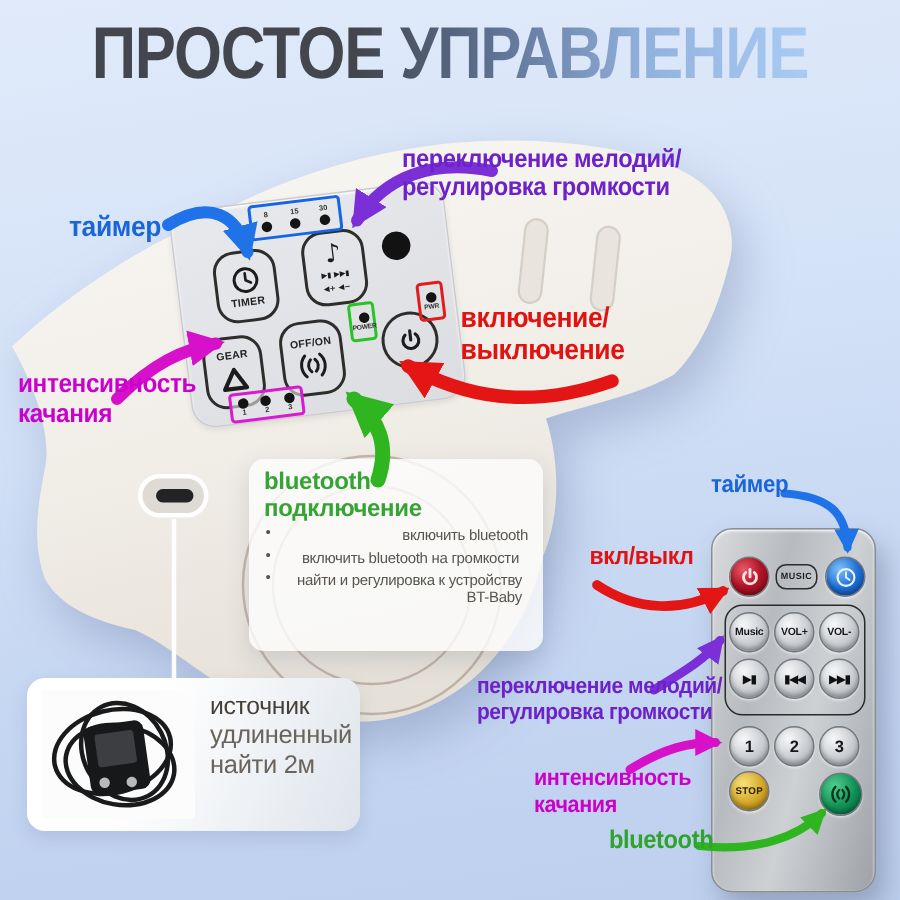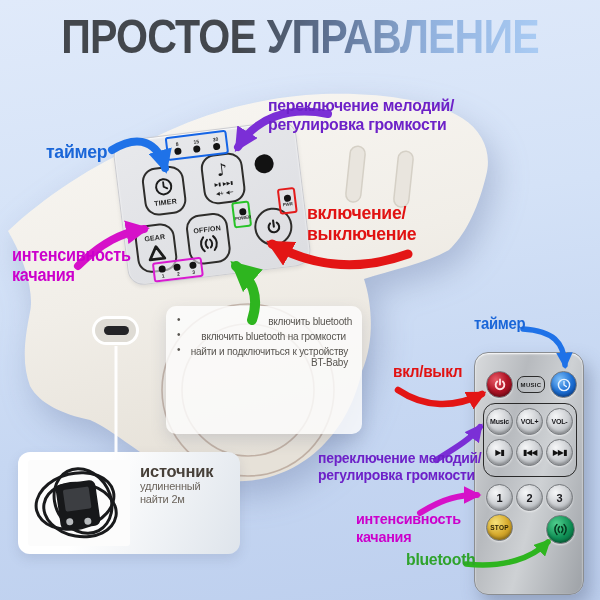--- a/index.html
+++ b/index.html
@@ -61,22 +61,22 @@
     box-shadow:0 5px 12px rgba(80,90,120,.15); }
   .ps-photo { position:absolute; left:10px; top:8px; width:102px; height:86px;
     background:#fcfcfc; border-radius:3px; overflow:hidden; }
   .cable { position:absolute; border:3px solid #191a1c; border-radius:50%; }
   .adapter-body { position:absolute; left:30px; top:22px; width:40px; height:46px;
     background:#17181a; border-radius:6px; transform:rotate(-8deg); }
   .adapter-label { position:absolute; left:7px; top:6px; width:26px; height:22px;
     background:#3c3e42; border-radius:2px; }
   .pin { position:absolute; width:7px; height:7px; border-radius:50%; background:#b7babd; }
   .ps-text { position:absolute; left:122px; top:10px; line-height:1.12; letter-spacing:-.2px; }
-  .ps-bold { font-size:16.5px; font-weight:700; color:#474039; }
-  .ps-reg  { font-size:11px; font-weight:400; color:#6b645c; }
+  .ps-bold { font-size:16.5px; font-weight:400; color:#474039; }
+  .ps-reg  { font-size:17px; font-weight:400; color:#6b645c; }
 
   
   .remote { position:absolute; left:474px; top:352px; width:110px; height:243px;
     border-radius:14px; z-index:5; border:1px solid #8a8d91;
     background:linear-gradient(105deg,#d9dbdd 0%,#b7babe 32%,#ced1d4 58%,#9da1a6 100%);
     box-shadow:6px 10px 18px rgba(70,80,110,.35), inset 0 1px 2px #fff; }
   .rbtn { position:absolute; border-radius:50%; display:flex; align-items:center;
     justify-content:center; border:1px solid #75787c;
     box-shadow:inset 0 -2px 3px rgba(0,0,0,.28), 0 1px 2px rgba(255,255,255,.6); }
   .rbtn-silver { background:radial-gradient(circle at 35% 30%, #f6f7f8, #c9ccd0 55%, #a9adb2); }
@@ -209,23 +209,24 @@
         <span class="led-num">2</span>
       </div>
       <div class="led-col">
         <div class="led-dot"></div>
         <span class="led-num">3</span>
       </div>
     </div>
   </div>
 
   <div class="bt-panel">
+    <div class="bt-title">bluetooth подключение</div>
     <div class="bt-item">включить bluetooth</div>
     <div class="bt-item" style="width:170px;">включить bluetooth на громкости</div>
-    <div class="bt-item" style="width:172px;">найти и подключиться к устройству BT-Baby</div>
+    <div class="bt-item" style="width:172px;">найти и регулировка к устройству BT-Baby</div>
   </div>
 
   <div class="ps-panel">
     <div class="ps-photo">
       <div class="cable" style="left:6px; top:12px; width:82px; height:58px; transform:rotate(-14deg);"></div>
       <div class="cable" style="left:14px; top:22px; width:76px; height:56px; transform:rotate(10deg);"></div>
       <div class="cable" style="left:26px; top:6px; width:58px; height:70px; transform:rotate(-28deg);"></div>
       <div class="adapter-body">
         <div class="adapter-label"></div>
         <div class="pin" style="left:6px; bottom:4px;"></div>

